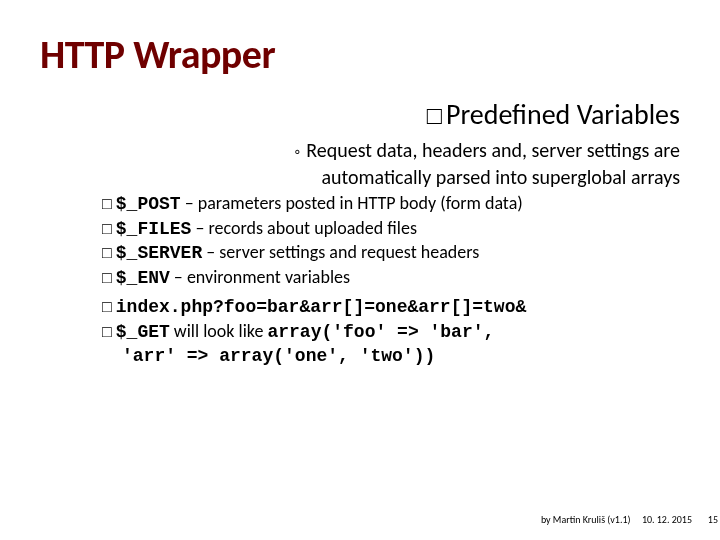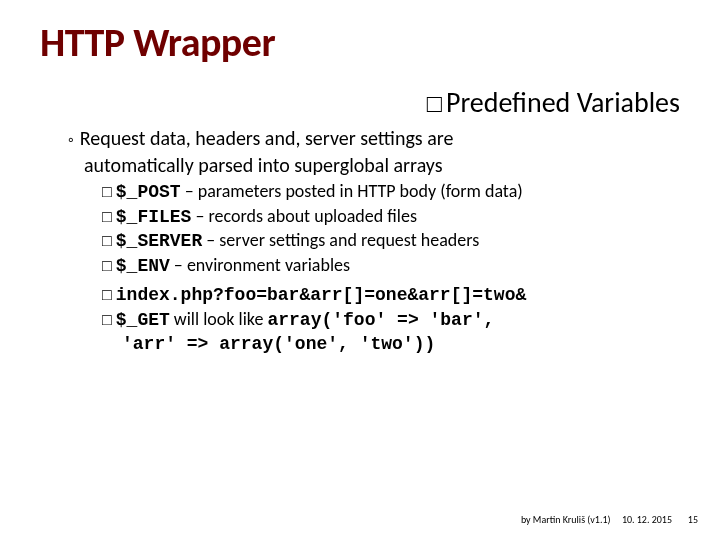--- a/index.html
+++ b/index.html
@@ -7,21 +7,21 @@
     padding: 0;
     width: 720px;
     height: 540px;
     background: #fff;
     font-family: Calibri, "Segoe UI", Arial, sans-serif;
     color: #000;
     position: relative;
     overflow: hidden;
   }
   .slide {
-    padding: 18px 40px 0 40px;
+    padding: 30px 40px 0 40px;
     box-sizing: border-box;
     width: 100%;
     height: 100%;
   }
   h1.title {
     margin: 0 0 18px 0;
     font-size: 40px;
     font-weight: 700;
     color: #6f0000;
     letter-spacing: -0.5px;
@@ -35,20 +35,21 @@
     font-family: Arial, sans-serif;
     font-size: 0.9em;
     display: inline-block;
     vertical-align: baseline;
     margin-right: 4px;
   }
   .level2 {
     font-size: 20px;
     margin: 2px 0 2px 28px;
     line-height: 1.25;
+    text-align: right;
   }
   .diamond {
     display: inline-block;
     margin-right: 6px;
     color: #000;
     font-size: 0.8em;
     vertical-align: middle;
   }
   .level3 {
     font-size: 18px;
@@ -60,21 +61,21 @@
     font-size: 18px;
     line-height: 1.25;
   }
   code, .mono {
     font-family: "Courier New", monospace;
     font-weight: bold;
   }
   .footer {
     position: absolute;
     bottom: 14px;
-    right: 48px;
+    right: 28px;
     font-size: 10px;
     color: #000;
   }
   .footer .pg {
     position: absolute;
     right: -26px;
     bottom: 0;
     font-size: 10px;
     margin-top: 36px;
   }

